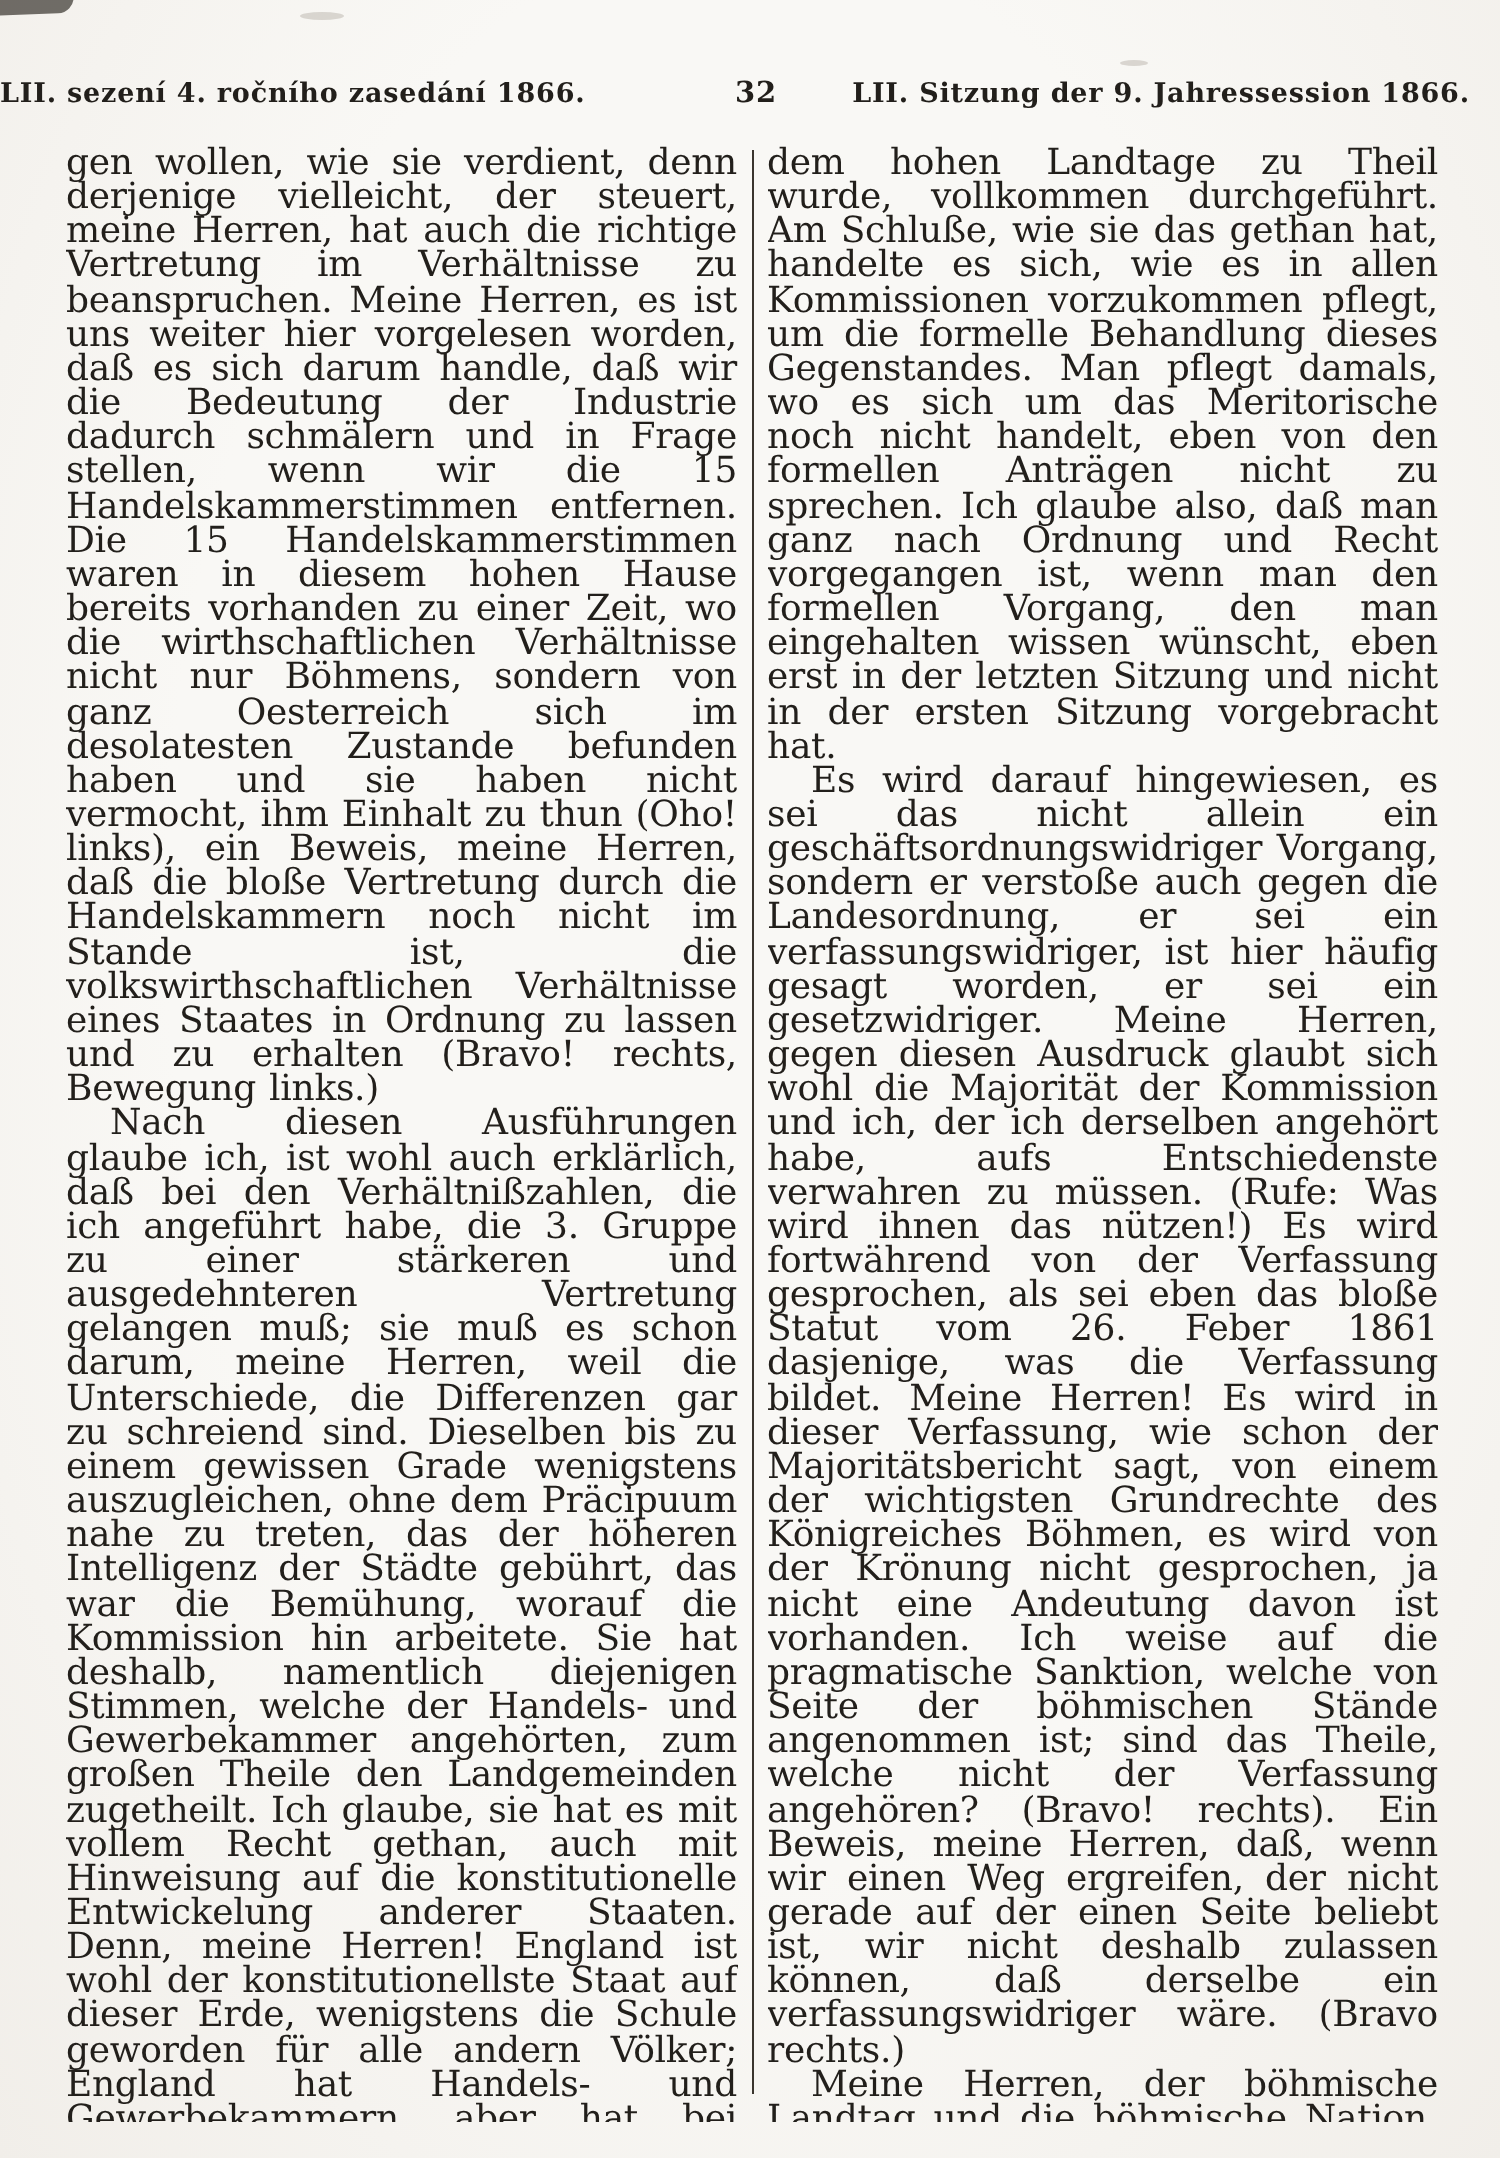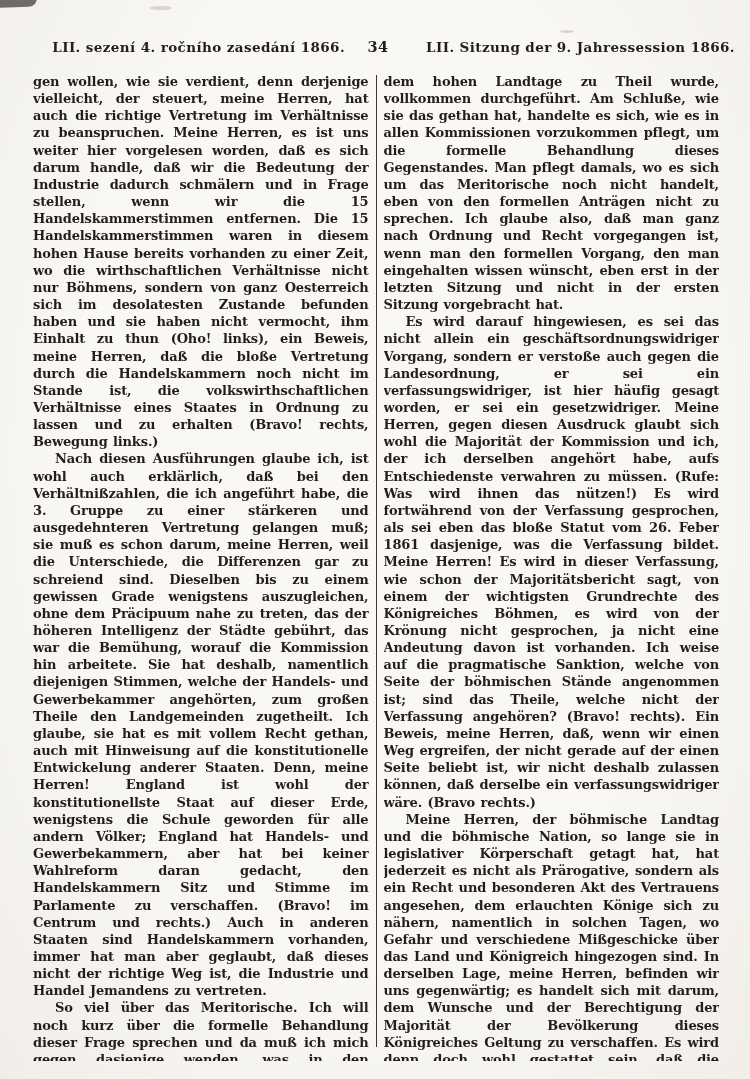--- a/index.html
+++ b/index.html
@@ -40,38 +40,38 @@
   .header {
     position: absolute;
     top: 38px; left: 0; right: 0;
     display: flex;
     align-items: baseline;
     font-size: 13.5px;
     font-weight: 700;
     letter-spacing: .4px;
     white-space: nowrap;
   }
-  .header .h-left  { width: 345px; text-align: right; }
+  .header .h-left  { width: 345px; text-align: left; }
   .header .h-num   { width: 66px;  text-align: center; font-size: 14.5px; }
   .header .h-right { width: 339px; text-align: center; }
 
   
   .columns {
     position: absolute;
     top: 73px;
     left: 33px;
     right: 31px;
     height: 988px;
     display: flex;
   }
   .col {
     flex: 1 1 0;
     overflow: hidden;
-    font-size: 13px;
-    font-weight: 700;
+    font-size: 18px;
+    font-weight: 400;
     line-height: 17.15px;
     text-align: justify;
     letter-spacing: -0.15px;
     word-spacing: 1px;
   }
   .divider {
     width: 1px;
     background: #3a352e;
     margin: 2px 7px 14px 7px;
   }
@@ -86,21 +86,21 @@
 <body>
 
 <div class="page">
 
   <div class="smudge-topleft"></div>
   <div class="speck s1"></div>
   <div class="speck s2"></div>
 
   <div class="header">
     <div class="h-left">LII. sezení 4. ročního zasedání 1866.</div>
-    <div class="h-num">34</div>
+    <div class="h-num">32</div>
     <div class="h-right">LII. Sitzung der 9. Jahressession 1866.</div>
   </div>
 
   <div class="columns">
 
     <div class="col">
 
     <p>gen wollen, wie sie verdient, denn derjenige vielleicht, der steuert, meine Herren, hat auch die richtige Vertretung im Verhältnisse zu beanspruchen. Meine Herren, es ist uns weiter hier vorgelesen worden, daß es sich darum handle, daß wir die Bedeutung der Industrie dadurch schmälern und in Frage stellen, wenn wir die 15 Handelskammerstimmen entfernen. Die 15 Handelskammerstimmen waren in diesem hohen Hause bereits vorhanden zu einer Zeit, wo die wirthschaftlichen Verhältnisse nicht nur Böhmens, sondern von ganz Oesterreich sich im desolatesten Zustande befunden haben und sie haben nicht vermocht, ihm Einhalt zu thun (Oho! links), ein Beweis, meine Herren, daß die bloße Vertretung durch die Handelskammern noch nicht im Stande ist, die volkswirthschaftlichen Verhältnisse eines Staates in Ordnung zu lassen und zu erhalten (Bravo! rechts, Bewegung links.)</p>
         <p class="indent">Nach diesen Ausführungen glaube ich, ist wohl auch erklärlich, daß bei den Verhältnißzahlen, die ich angeführt habe, die 3. Gruppe zu einer stärkeren und ausgedehnteren Vertretung gelangen muß; sie muß es schon darum, meine Herren, weil die Unterschiede, die Differenzen gar zu schreiend sind. Dieselben bis zu einem gewissen Grade wenigstens auszugleichen, ohne dem Präcipuum nahe zu treten, das der höheren Intelligenz der Städte gebührt, das war die Bemühung, worauf die Kommission hin arbeitete. Sie hat deshalb, namentlich diejenigen Stimmen, welche der Handels- und Gewerbekammer angehörten, zum großen Theile den Landgemeinden zugetheilt. Ich glaube, sie hat es mit vollem Recht gethan, auch mit Hinweisung auf die konstitutionelle Entwickelung anderer Staaten. Denn, meine Herren! England ist wohl der konstitutionellste Staat auf dieser Erde, wenigstens die Schule geworden für alle andern Völker; England hat Handels- und Gewerbekammern, aber hat bei keiner Wahlreform daran gedacht, den Handelskammern Sitz und Stimme im Parlamente zu verschaffen. (Bravo! im Centrum und rechts.) Auch in anderen Staaten sind Handelskammern vorhanden, immer hat man aber geglaubt, daß dieses nicht der richtige Weg ist, die Industrie und Handel Jemandens zu vertreten.</p>
         <p class="indent">So viel über das Meritorische. Ich will noch kurz über die formelle Behandlung dieser Frage sprechen und da muß ich mich gegen dasjenige wenden, was in den Ausführungen des ersten Minoritätsvotum enthalten ist.</p>

